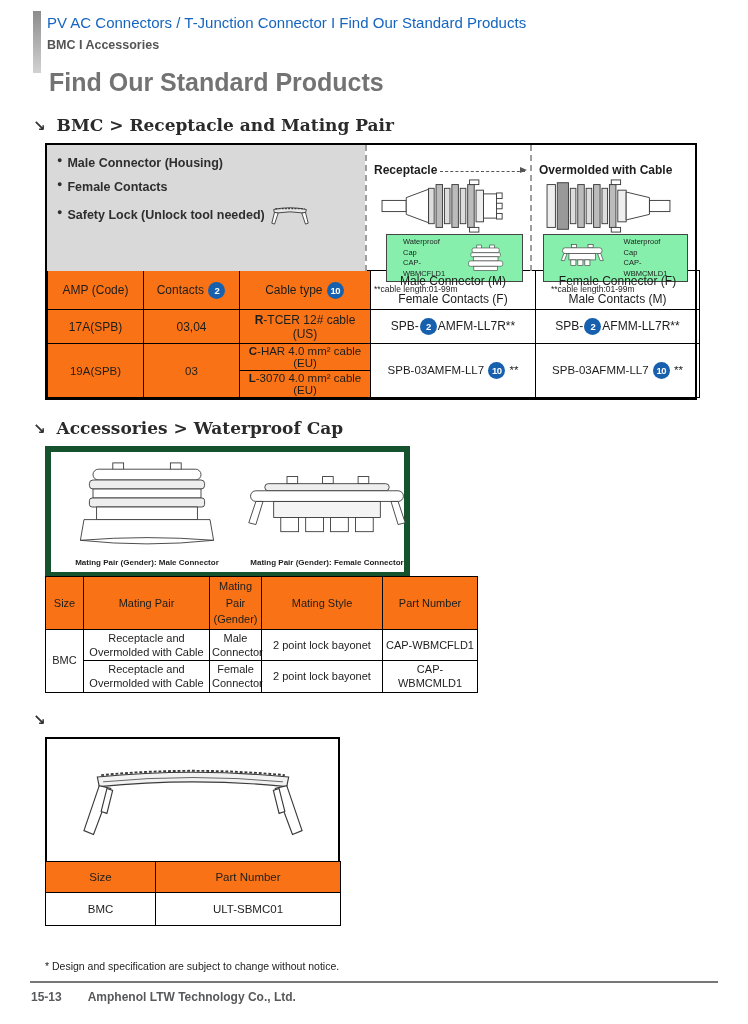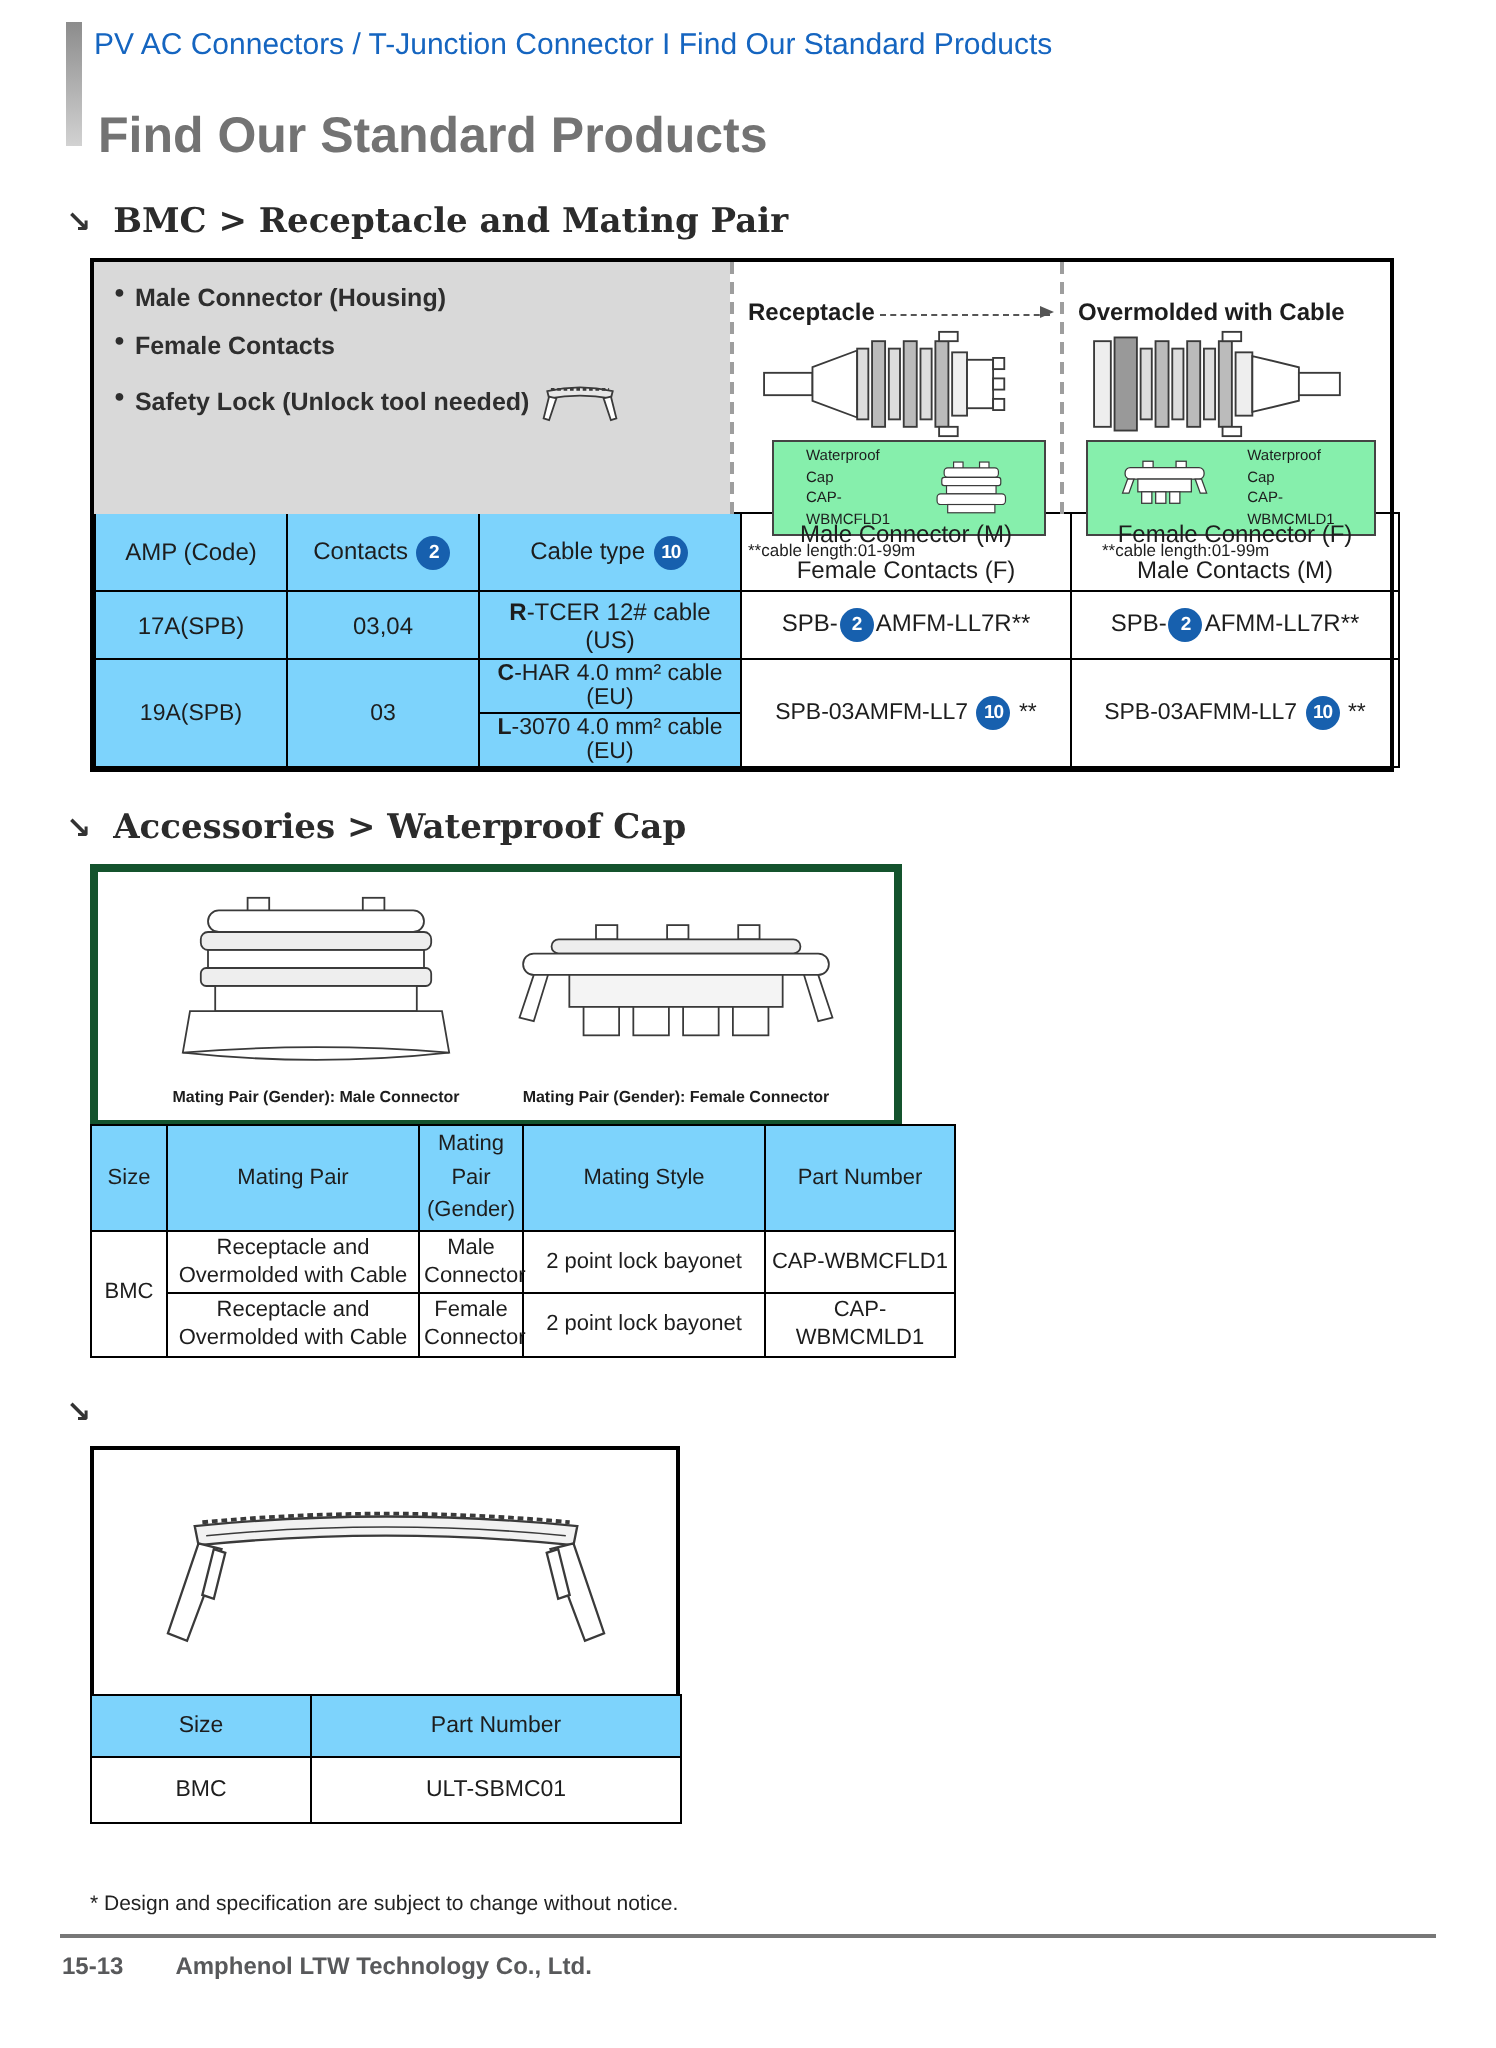--- a/index.html
+++ b/index.html
@@ -45,33 +45,33 @@
     padding:2px 16px; margin:1px 2px 2px 12px; }
   .cap-box.right-text { margin-left:4px; }
   .cap-text { font-size:7.5px; color:#1d1d1d; line-height:1.4; }
   .cable-note { font-size:8.5px; color:#1d1d1d; margin-top:auto; padding-bottom:2px; }
   .panel.overmolded .cable-note { padding-left:12px; }
 
   table.t1 { border-collapse:collapse; width:652px; table-layout:fixed; font-size:12px; color:#1d1d1d;
     margin-top:-1px; }
   .t1 th, .t1 td { border:1px solid #000; text-align:center; padding:1px 2px; font-weight:normal; }
   .t1 thead th { height:38px; font-size:12px; }
-  .g { background:#7dd3fc; }
+  .g { background:#f97316; }
   .two-line span { display:block; line-height:1.5; }
   .nbadge { display:inline-flex; width:17px; height:17px; border-radius:50%; background:#1760ae;
     color:#fff; font-weight:bold; font-size:9.5px; align-items:center; justify-content:center;
     vertical-align:middle; margin:0 1px; letter-spacing:-0.5px; }
   .t1 .row1 td { height:34px; }
   .t1 .sub td { height:24px; font-size:11.5px; }
   .bl { font-weight:bold; }
   .part { font-size:12px; white-space:nowrap; }
 
   
-  .box2 { margin-left:45px; width:406px; height:132px; border:4px solid #14532d; display:flex;
-    align-items:center; justify-content:center; padding:4px 6px 0 6px; }
+  .box2 { margin-left:45px; width:365px; height:132px; border:6px solid #14532d; display:flex;
+    align-items:center; justify-content:flex-start; padding:4px 6px 0 6px; }
   .figcap { font-size:8px; font-weight:bold; text-align:center; margin-top:5px; color:#1d1d1d; }
   table.t2 { border-collapse:collapse; width:432px; table-layout:fixed; font-size:11px; color:#1d1d1d;
     margin-left:45px; margin-top:-2px; }
   .t2 th, .t2 td { border:1px solid #000; text-align:center; padding:1px 2px; font-weight:normal; line-height:1.3; }
   .t2 thead th { height:30px; }
   .t2 td { height:29px; }
 
   
   .box3 { margin-left:45px; width:295px; height:126px; border:2px solid #000; display:flex;
     align-items:center; justify-content:center; }
@@ -89,20 +89,21 @@
   .inline-svg { display:inline-block; vertical-align:middle; }
 </style>
 </head>
 <body>
 
 <div class="accent-bar"></div>
 
 <header class="hdr">
   <div>
     <div class="hdr-l1">PV AC Connectors / T-Junction Connector I Find Our Standard Products</div>
+    <div class="hdr-l2">BMC I Accessories</div>
   </div>
 </header>
 
 <div class="page-title">Find Our Standard Products</div>
 
 <div class="sec-head">
   <span class="sec-arrow">↘</span>
   <span>BMC &gt; Receptacle and Mating Pair</span>
 </div>
 

